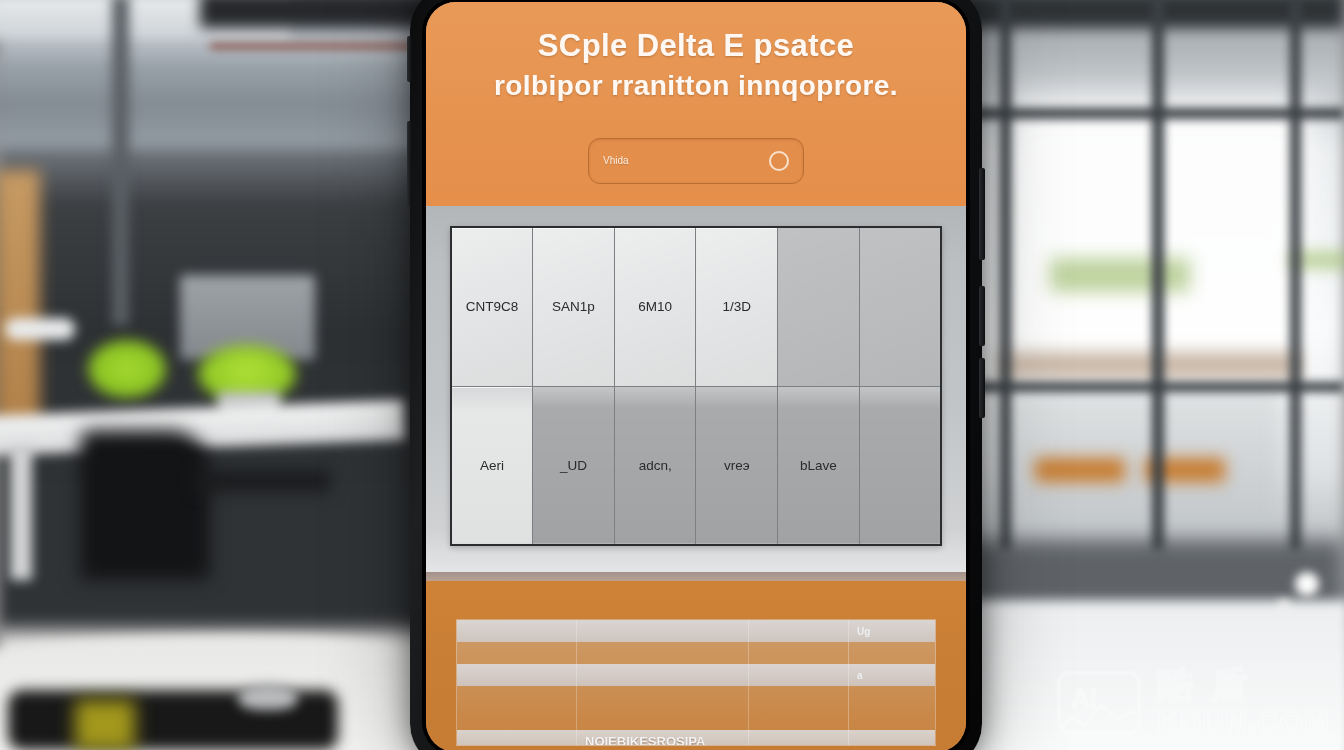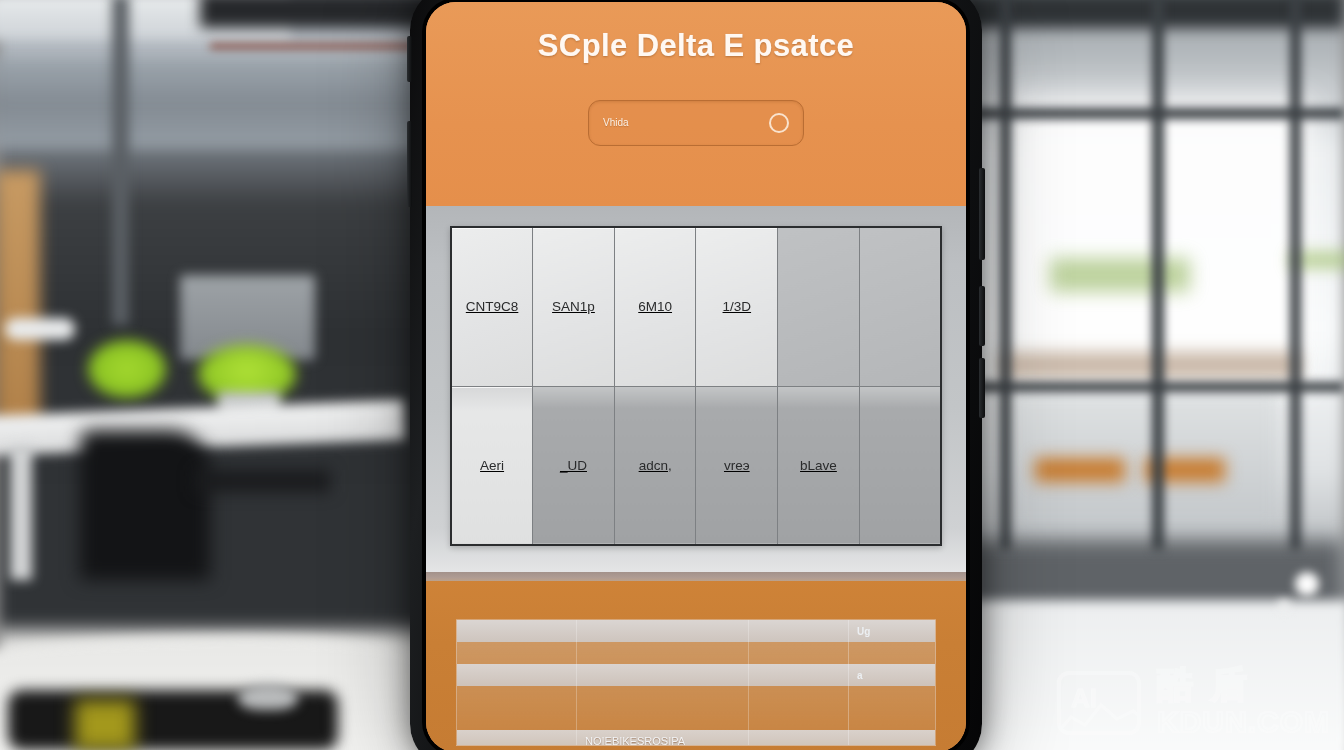--- a/index.html
+++ b/index.html
@@ -205,21 +205,20 @@
     background: linear-gradient(180deg,#b3b6b9 0%,#bcbfc2 16%,#c2c5c7 55%,#cfd1d3 88%,#e4e5e6 100%);
     padding: 20px 24px 26px 24px;
     position:relative;
   }
   #data-table {
     width:100%; height:100%;
     border-collapse: collapse;
     border: 2.4px solid #2b2d2f;
     box-shadow: 0 2px 6px rgba(0,0,0,.22);
     table-layout: fixed;
-    text-decoration: underline;
   }
   #data-table td {
     border: 1.2px solid #7d8083;
     font-size: 13.5px;
     color:#2a2b2c;
     text-align:center;
     vertical-align: middle;
     filter: blur(0.45px);
     padding: 0 2px;
     overflow:hidden;
@@ -268,21 +267,21 @@
   .list-row.gap  { background: transparent; }
   .lr-c1 { width: 120px; flex:0 0 120px; border-right:1px solid rgba(250,250,252,.26); height:100%; }
   .lr-c2 {
     flex: 1 1 auto; height:100%;
     border-right:1px solid rgba(250,250,252,.26);
     display:flex; align-items:center; padding-left:8px;
   }
   .lr-c3 { width: 100px; flex:0 0 100px; border-right:1px solid rgba(250,250,252,.3); height:100%; }
   .lr-c4 { width: 86px; flex:0 0 86px; height:100%; display:flex; align-items:center; padding-left:8px; }
   .lr-text {
-    font-size: 11px; font-weight:400; color:#f2f3f5;
+    font-size: 13px; font-weight:700; color:#f2f3f5;
     filter: blur(0.7px);
     text-shadow: 0 1px 1px rgba(110,60,20,.5);
     white-space:nowrap;
   }
   .lr-badge { font-size:10px; color:#eceff2; filter: blur(0.7px); font-weight:700; }
 
   
   #watermark {
     position:absolute; right:14px; bottom:12px;
     display:flex; align-items:center; gap:16px;
@@ -359,20 +358,21 @@
   <div class="phone-btn" id="btn-left-a"></div>
   <div class="phone-btn" id="btn-left-b"></div>
 
   <div id="phone-inner">
     <div id="screen">
 
       <div id="app">
 
         <div id="header">
           <div class="hdr-line" id="hdr-title">SCple Delta E psatce</div>
+          <div class="hdr-line" id="hdr-sub">rolbipor rranitton innqoprore.</div>
 
           <div id="search-bar">
             <span id="search-input-text" title="Vhida">Vhida</span>
             <span id="search-circle-icon"></span>
           </div>
         </div>
 
         <div id="table-panel">
           <table id="data-table">
             <tbody>

